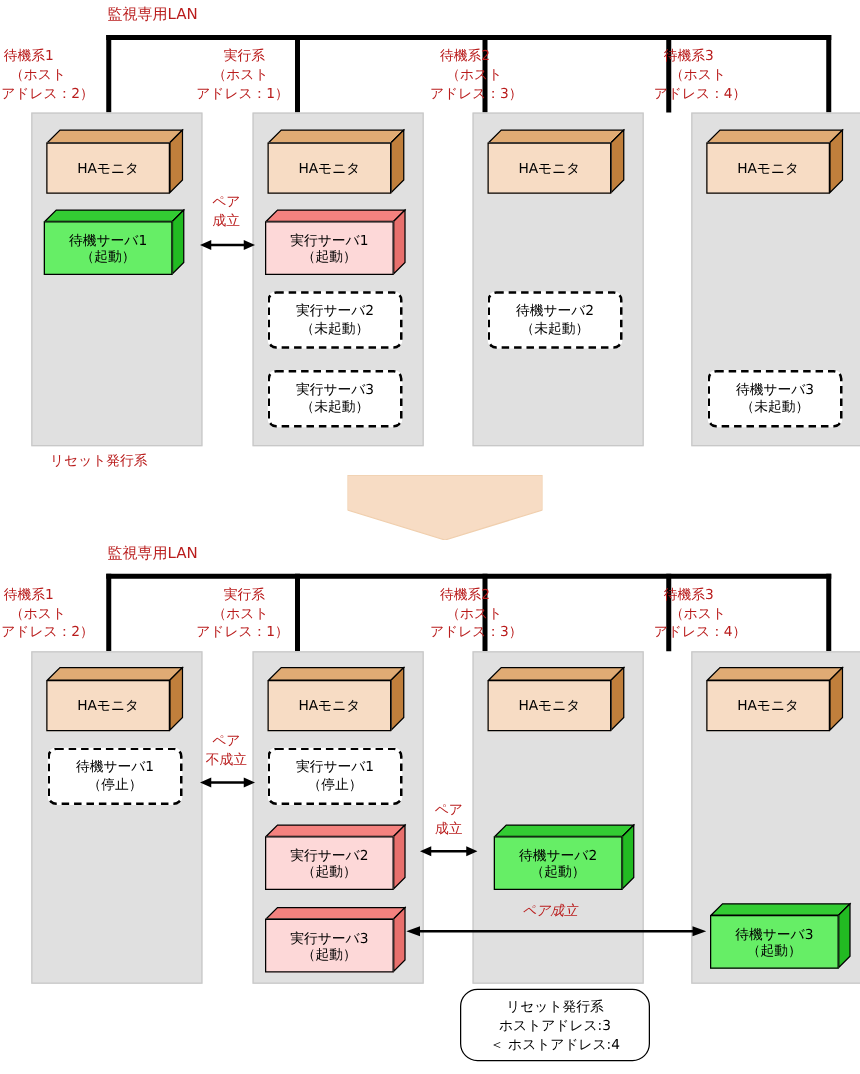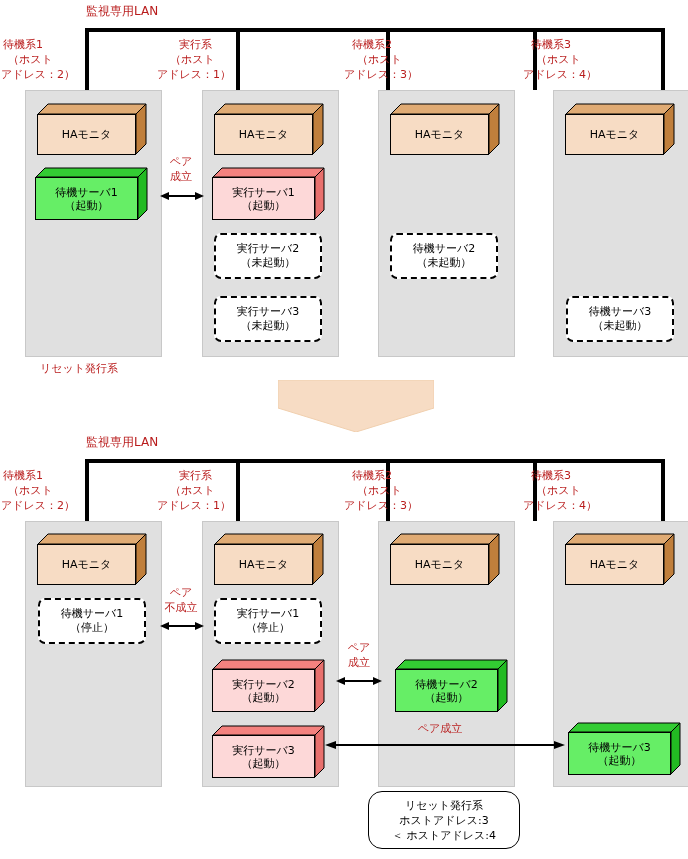--- a/index.html
+++ b/index.html
@@ -304,21 +304,21 @@
 <div class="lbl ctr" style="left:338px;top:641px;width:42px;">ペア</div>
 <div class="lbl ctr" style="left:338px;top:656px;width:42px;">成立</div>
 <div class="arrow" style="left:336px;top:675px;">
   <svg width="46" height="12">
     <line x1="6" y1="6" x2="40" y2="6" stroke="#000" stroke-width="2"></line>
     <polygon points="0,6 9,2 9,10" fill="#000"></polygon>
     <polygon points="46,6 37,2 37,10" fill="#000"></polygon>
   </svg>
 </div>
 
-<div class="lbl ctr" style="left:380px;top:722px;width:120px;">ペア成立</div>
+<div class="lbl ctr" style="left:380px;top:722px;width:120px;font-style:italic;">ペア成立</div>
 <div class="arrow" style="left:325px;top:739px;">
   <svg width="240" height="12">
     <line x1="8" y1="6" x2="232" y2="6" stroke="#000" stroke-width="2"></line>
     <polygon points="0,6 11,2 11,10" fill="#000"></polygon>
     <polygon points="240,6 229,2 229,10" fill="#000"></polygon>
   </svg>
 </div>
 
 <div class="callout" style="left:368px;top:791px;width:152px;height:58px;">リセット発行系
 ホストアドレス:3

